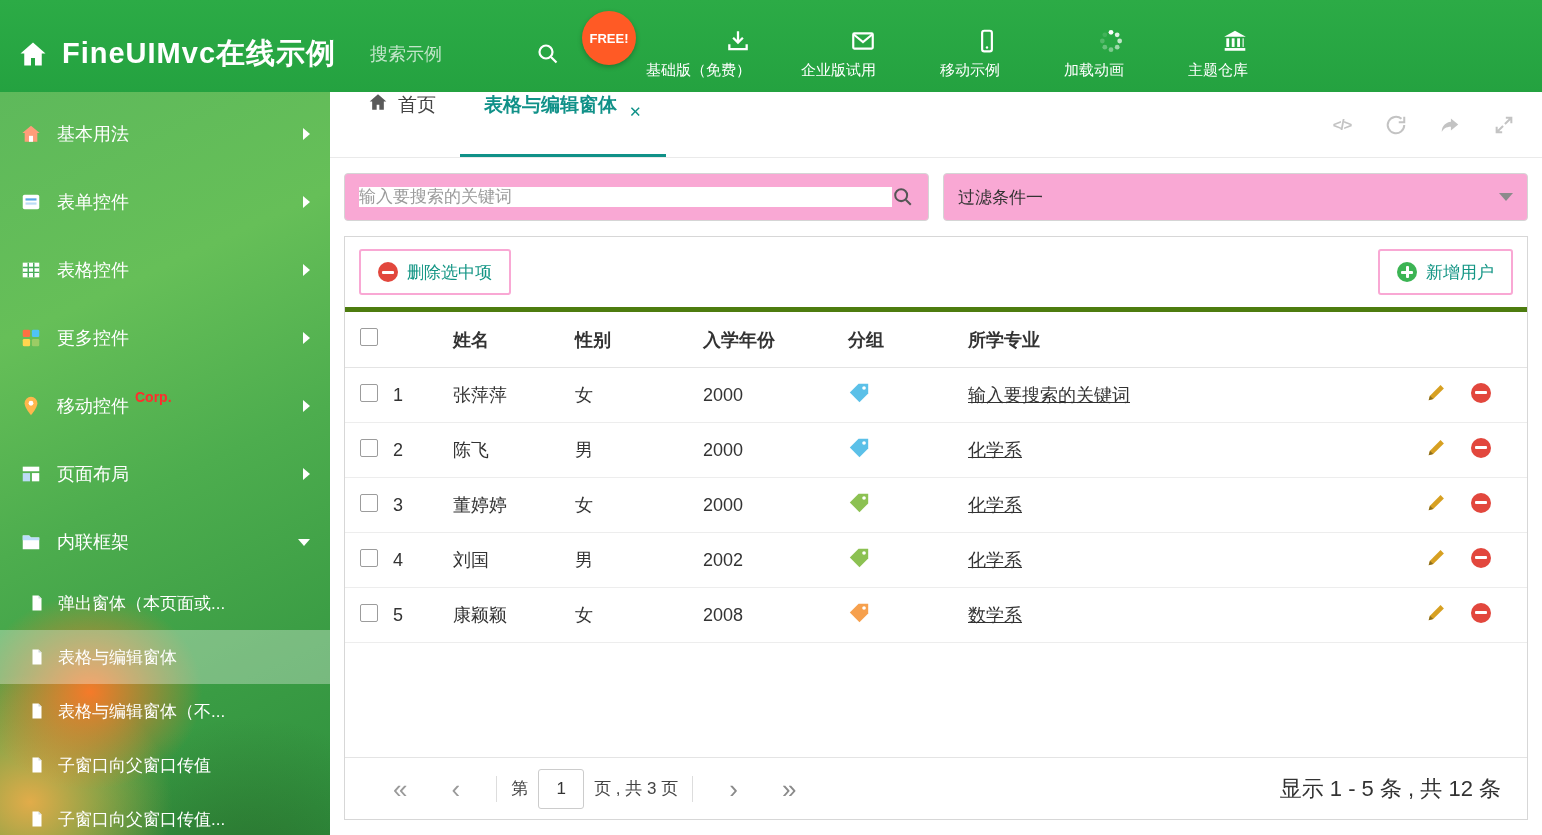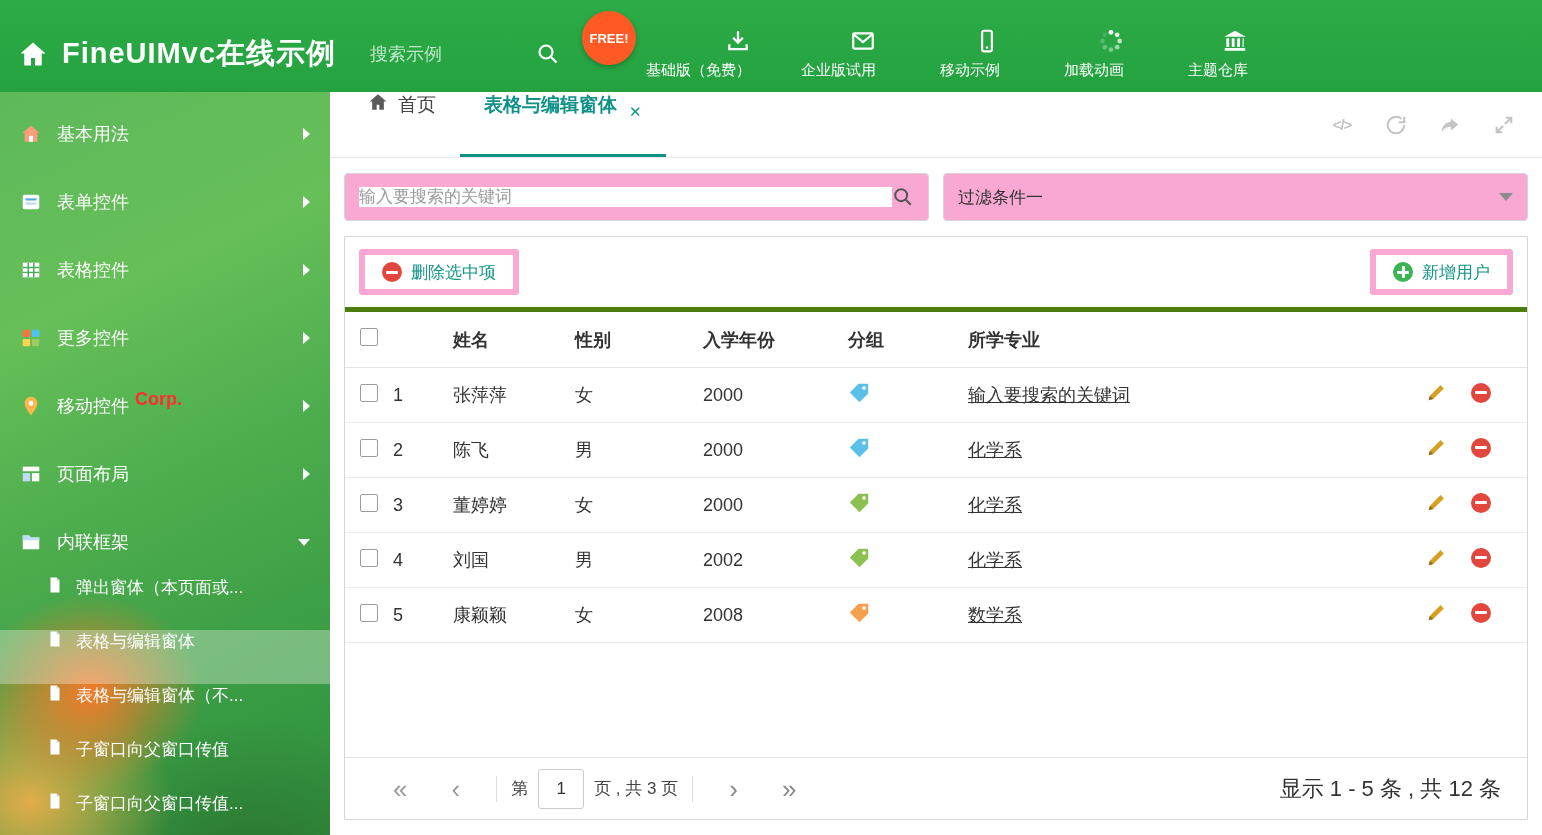--- a/index.html
+++ b/index.html
@@ -33,22 +33,22 @@
       radial-gradient(150px 130px at 90px 600px, rgba(255,120,40,.95), rgba(255,120,40,0) 75%),
       radial-gradient(190px 170px at 30px 710px, rgba(255,175,75,.85), rgba(255,175,75,0) 75%),
       radial-gradient(240px 220px at 250px 790px, rgba(35,85,30,.5), rgba(35,85,30,0) 75%),
       linear-gradient(155deg,#5eb95b 0%,#66bf58 28%,#4dad4e 52%,#3a9c44 78%,#2f903e 100%);}
   .menu{padding-top:8px;position:relative}
   .mi{height:68px;display:flex;align-items:center;padding:0 20px;font-size:18px;cursor:pointer}
   .mi .ic{width:22px;height:22px;margin-right:15px;flex:0 0 22px}
   .mi .chev{margin-left:auto}
   .chev-r{width:0;height:0;border-top:6px solid transparent;border-bottom:6px solid transparent;border-left:7px solid #fff}
   .chev-d{width:0;height:0;border-left:6px solid transparent;border-right:6px solid transparent;border-top:7px solid #fff}
-  .corp{color:#ff2d2d;font-size:18px;font-weight:bold;margin-left:6px;align-self:flex-start;margin-top:17px}
-  .smi{height:54px;display:flex;align-items:flex-start;padding:0 16px 0 46px;font-size:17px;cursor:pointer;white-space:nowrap}
+  .corp{color:#ff2d2d;font-size:14px;font-weight:bold;margin-left:6px;align-self:flex-start;margin-top:17px}
+  .smi{height:54px;display:flex;align-items:center;padding:0 16px 0 28px;font-size:17px;cursor:pointer;white-space:nowrap}
   .smi .ic{width:18px;height:18px;margin-right:12px;flex:0 0 18px}
   .smi.active{background:rgba(255,255,255,.32)}
 
   
   .content{flex:1;display:flex;flex-direction:column;background:#fff;min-width:0}
   .tabbar{flex:0 0 66px;display:flex;align-items:stretch;border-bottom:1px solid #eaeaea;padding-left:14px}
   .tab{display:flex;align-items:flex-start;gap:10px;padding:0 24px;font-size:19px;color:#444;cursor:pointer}
   .tab .hic{width:20px;height:20px}
   .tab.active{color:#109188;font-weight:bold;border-bottom:3px solid #109188}
   .tclose{align-self:flex-start;margin:11px 0 0 2px;font-size:15px;color:#109188;font-weight:bold;cursor:pointer}
@@ -59,21 +59,21 @@
   .filter-row{display:flex;gap:14px;padding:15px 14px}
   .fbox{flex:1;height:48px;border:1px solid #d5d5d5;border-radius:4px;display:flex;align-items:center;padding:0 14px;background:#f9a8d4}
   .fbox input{flex:1;border:none;outline:none;font-size:17px;color:#333}
   .fbox input::placeholder{color:#9b9b9b}
   .fbox .sic2{width:22px;height:22px;color:#555;cursor:pointer}
   .fselect{justify-content:space-between;font-size:17px;color:#333;cursor:pointer}
   .scaret{width:0;height:0;border-left:7px solid transparent;border-right:7px solid transparent;border-top:8px solid #8b8b8b}
 
   .panel{flex:1;margin:0 14px 15px;border:1px solid #d7d7d7;display:flex;flex-direction:column;min-height:0}
   .gtoolbar{display:flex;align-items:center;padding:12px 14px}
-  .btn{display:inline-flex;align-items:center;gap:9px;height:46px;padding:0 17px;border:6px solid #f9a8d4;border-radius:3px;background:#fff;font-size:17px;cursor:pointer}
+  .btn{display:inline-flex;align-items:center;gap:9px;height:46px;padding:0 17px;border:2px solid #f9a8d4;border-radius:3px;background:#fff;font-size:17px;cursor:pointer}
   .btn .lbl{color:#129584}
   .btn.add{margin-left:auto}
   .mc{width:20px;height:20px;border-radius:50%;position:relative;display:inline-block;flex:0 0 20px}
   .mc.red{background:#e2473d}
   .mc.green{background:#3cb454}
   .mc::before{content:"";position:absolute;left:4px;right:4px;top:8.5px;height:3px;background:#fff;border-radius:1px}
   .mc.green::after{content:"";position:absolute;top:4px;bottom:4px;left:8.5px;width:3px;background:#fff;border-radius:1px}
 
   table{width:100%;border-collapse:collapse;font-size:18px;color:#333;table-layout:fixed}
   th{height:58px;text-align:left;font-weight:bold;color:#333;border-top:5px solid #4d7c0f;border-bottom:1px solid #e4e4e4}

